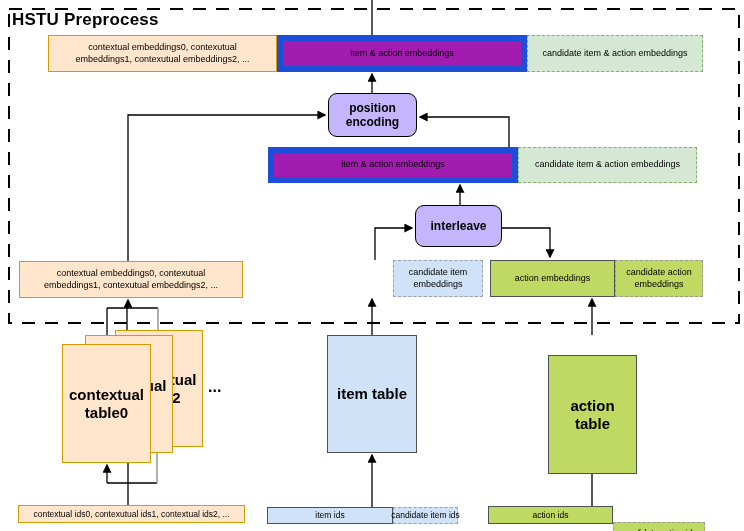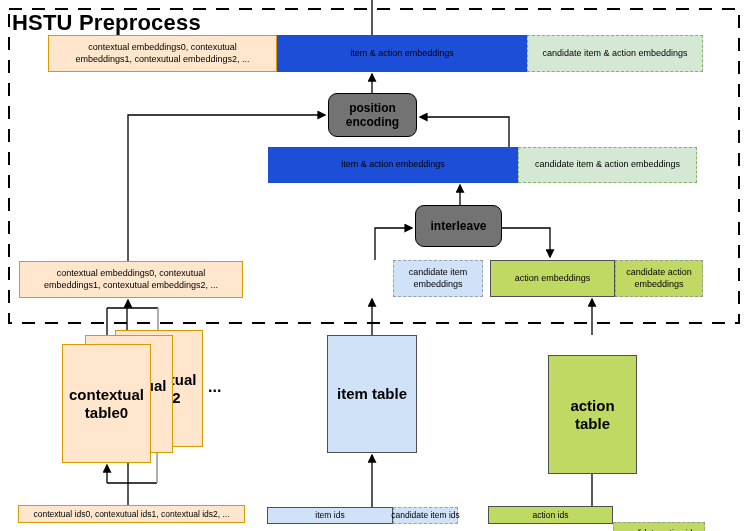--- a/index.html
+++ b/index.html
@@ -9,33 +9,33 @@
   }
   #wires{position:absolute;left:0;top:0;z-index:0;}
   .box{
     position:absolute;box-sizing:border-box;z-index:2;
     display:flex;align-items:center;justify-content:center;
     text-align:center;color:#000;line-height:1.25;
   }
   .small{font-size:9px;}
   .tiny{font-size:8.5px;white-space:nowrap;}
   .orange{background:#ffe6cc;border:1px solid #d79b00;}
-  .lgreen{background:#1d4ed8;border:6px solid #1d4ed8;}
+  .lgreen{background:#a21caf;border:6px solid #1d4ed8;}
   .lgreen-d{background:#d5e8d4;border:1.5px dashed #82b366;}
   .blue{background:#cfe2f7;border:1px solid #4d5156;}
   .blue-d{background:#cfe2f7;border:1.5px dashed #98a0a8;}
   .agreen{background:#c0d962;border:1px solid #4d5156;}
   .agreen-d{background:#c0d962;border:1.5px dashed #999999;}
   .roundbox{
-    background:#737373;border:1.5px solid #000;border-radius:9px;
+    background:#c4b5fd;border:1.5px solid #000;border-radius:9px;
     font-weight:bold;font-size:12px;line-height:1.2;z-index:3;
   }
   .tbl{font-weight:bold;font-size:15px;line-height:1.15;padding:0 6px;}
   .title{
-    position:absolute;left:12px;top:10px;font-size:22px;font-weight:bold;
+    position:absolute;left:12px;top:10px;font-size:17px;font-weight:bold;
     z-index:2;letter-spacing:0.2px;
   }
   .ellipsis{
     position:absolute;left:208px;top:378px;font-size:16px;font-weight:bold;z-index:2;
   }
 </style>
 </head>
 <body>
 
 <div id="stage">

